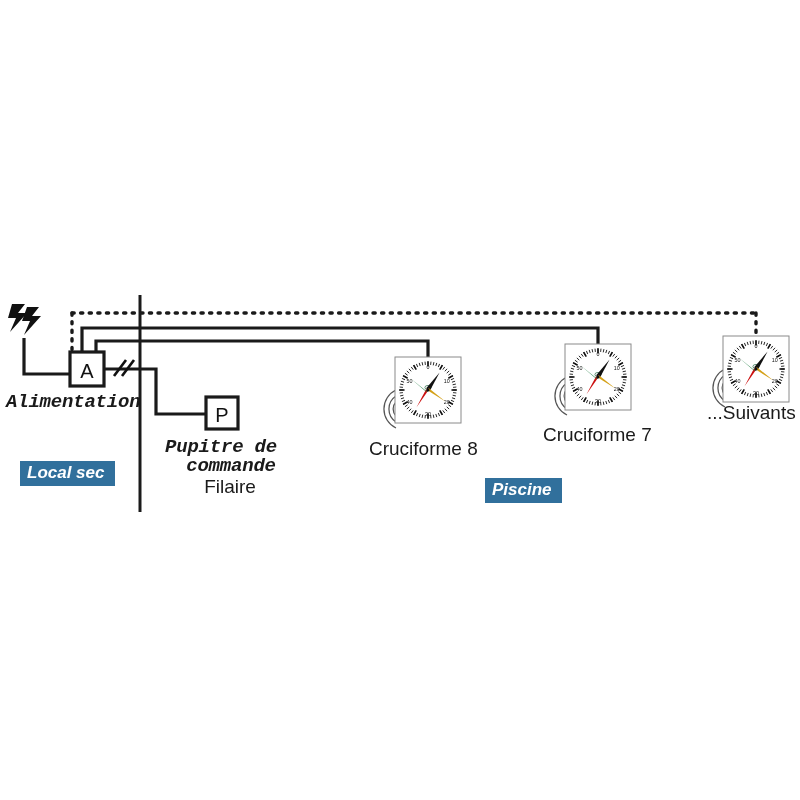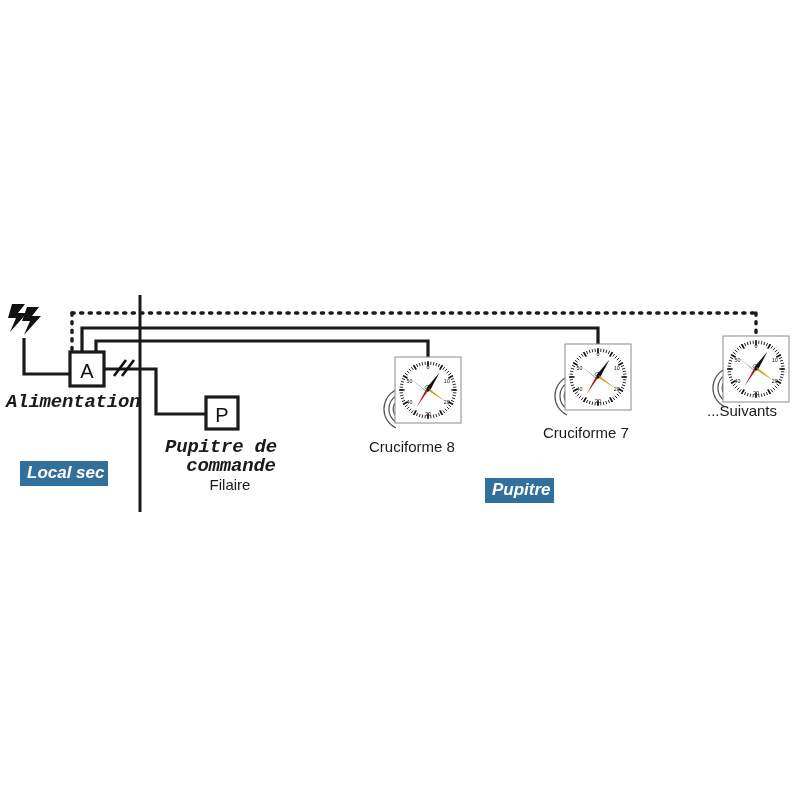--- a/index.html
+++ b/index.html
@@ -32,30 +32,30 @@
     white-space: nowrap;
   }
   .label-bold-italic {
     font-weight: bold;
     font-style: italic;
     font-size: 19px;
     letter-spacing: -0.2px;
     font-family: Liberation Mono, monospace;
   }
   .label-plain {
-    font-size: 15px;
+    font-size: 19px;
   }
   .badge {
     position: absolute;
     background: #31709c;
     color: #ffffff;
     font-weight: bold;
     font-style: italic;
     font-size: 17px;
-    padding: 2px 3px 3px 7px;
+    padding: 2px 10px 3px 7px;
     white-space: nowrap;
     line-height: 1.15;
   }
   .zone-title {
     text-align: center;
   }
 </style>
 </head>
 <body>
 
@@ -369,21 +369,21 @@
   </svg>
 
   <div class="label label-bold-italic" style="left:6px; top:391px;">Alimentation</div>
 
   <div class="label label-bold-italic zone-title" style="left:165px; top:436px; width:110px;">Pupitre de</div>
   <div class="label label-bold-italic zone-title" style="left:176px; top:455px; width:110px;text-align:center;">commande</div>
   <div class="label label-plain zone-title" style="left:175px; top:476px; width:110px;">Filaire</div>
 
   <div class="badge" style="left:20px; top:461px;">Local sec</div>
 
-  <div class="badge" style="left:485px; top:478px;">Pupitre</div>
+  <div class="badge" style="left:485px; top:478px;">Piscine</div>
 
   <div class="label label-plain" style="left:369px; top:438px;">Cruciforme 8</div>
 
   <div class="label label-plain" style="left:543px; top:424px;">Cruciforme 7</div>
 
   <div class="label label-plain" style="left:707px; top:402px;">...Suivants</div>
 
 </div>
 
 </body></html>

